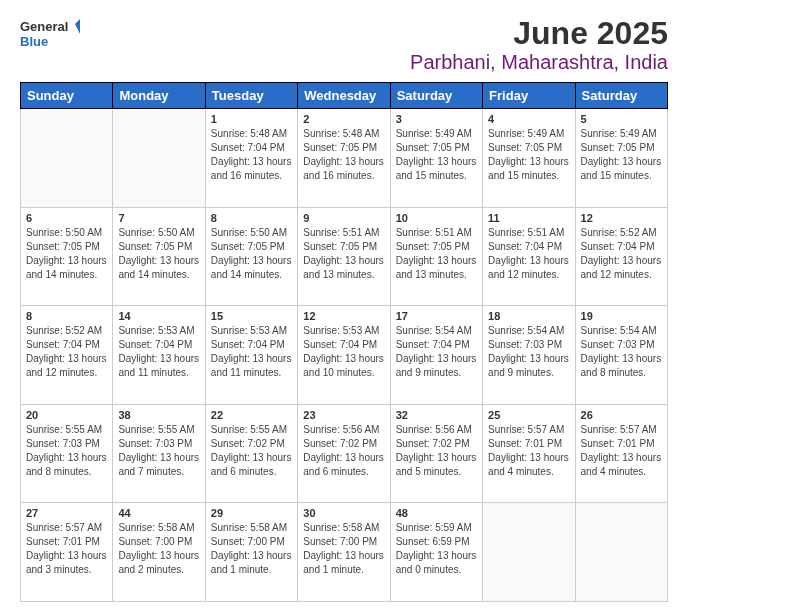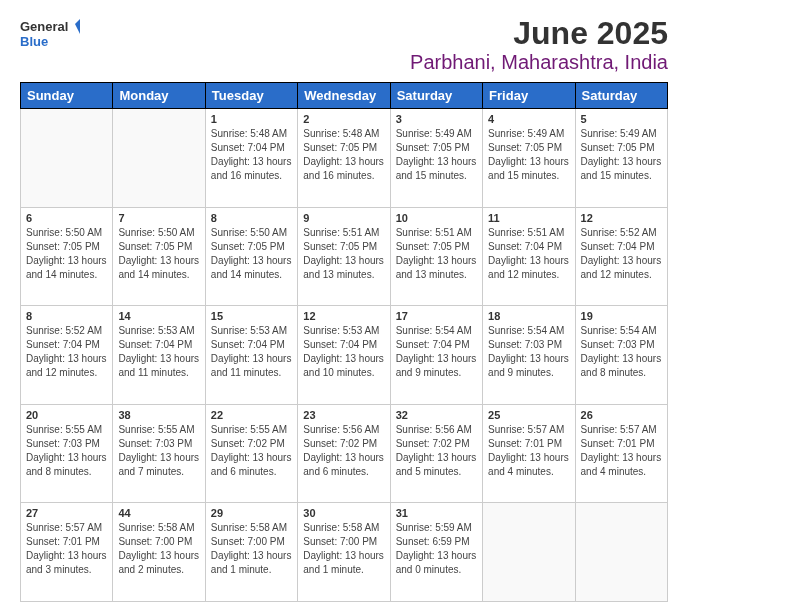--- a/index.html
+++ b/index.html
@@ -236,21 +236,21 @@
           </td>
           <td>
             <div class="day-number">29</div>
             <div class="day-info">Sunrise: 5:58 AM<br>Sunset: 7:00 PM<br>Daylight: 13 hours<br>and 1 minute.</div>
           </td>
           <td>
             <div class="day-number">30</div>
             <div class="day-info">Sunrise: 5:58 AM<br>Sunset: 7:00 PM<br>Daylight: 13 hours<br>and 1 minute.</div>
           </td>
           <td>
-            <div class="day-number">31</div>
+            <div class="day-number">48</div>
             <div class="day-info">Sunrise: 5:59 AM<br>Sunset: 6:59 PM<br>Daylight: 13 hours<br>and 0 minutes.</div>
           </td>
           <td class="empty"></td>
           <td class="empty"></td>
         </tr>
       </tbody>
   </table>
 </div>
 
 </body></html>

